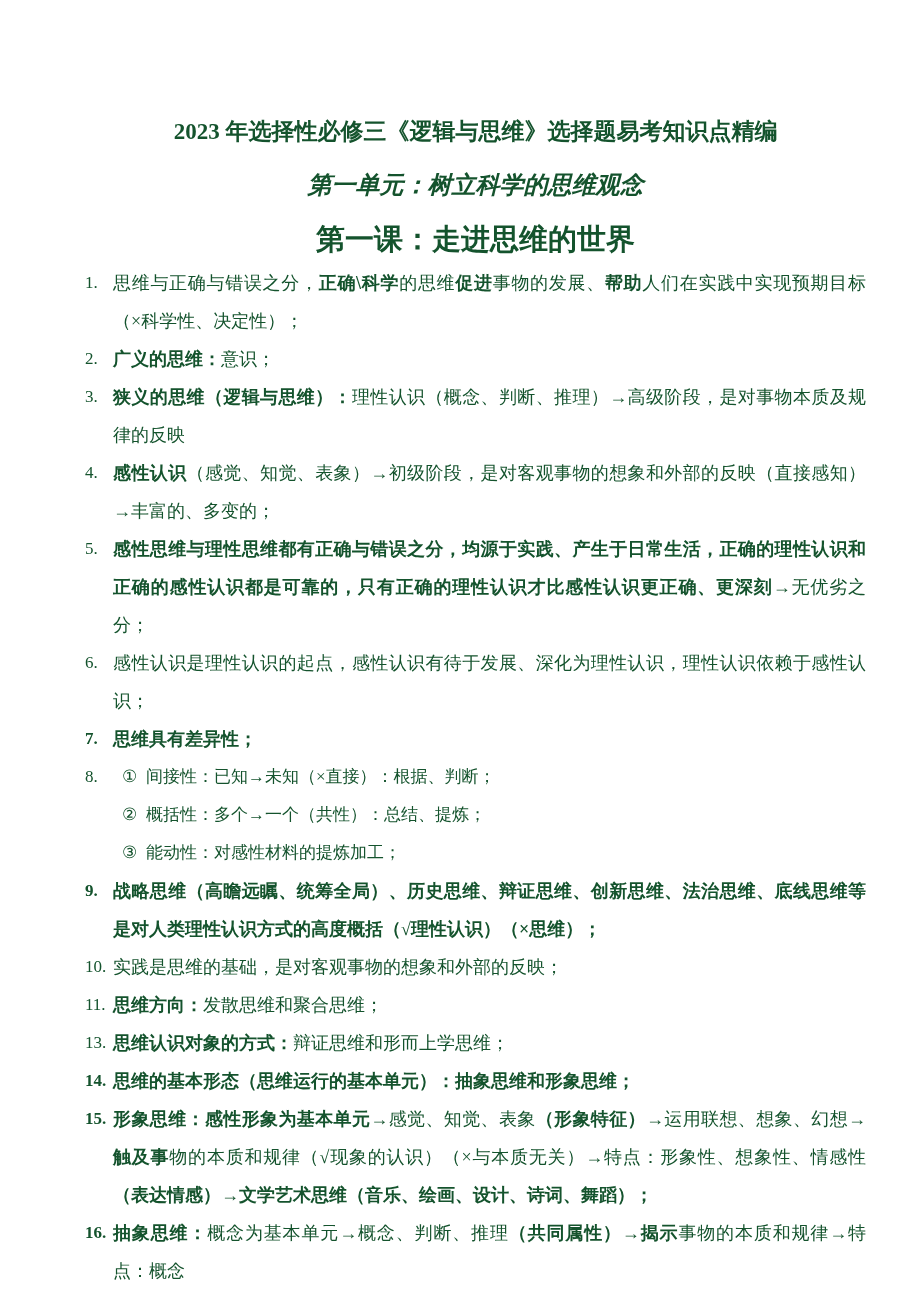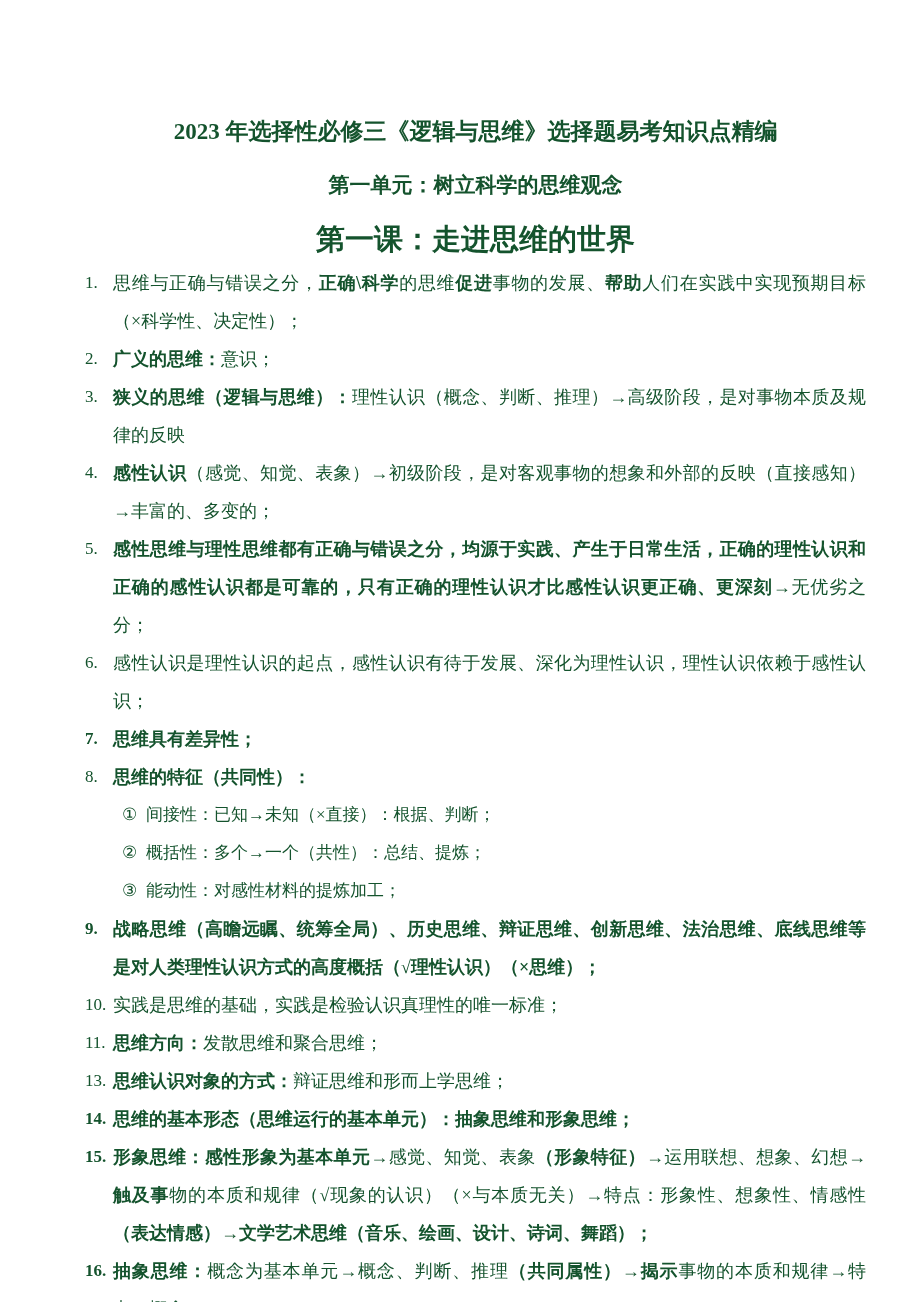--- a/index.html
+++ b/index.html
@@ -22,23 +22,24 @@
   .title {
     text-align: center;
     font-weight: bold;
     font-size: 23px;
     line-height: 32px;
     margin: 0;
   }
   .unit-heading {
     text-align: center;
     font-weight: bold;
-    font-size: 21px;
+    font-size: 24px;
     line-height: 28px;
     margin: 23px 0 0 0;
+    font-style: italic;
   }
   .lesson-heading {
     text-align: center;
     font-weight: bold;
     font-size: 29px;
     line-height: 28px;
     margin: 26px 0 0 0;
   }
   .list {
     margin-top: 11px;
@@ -124,21 +125,20 @@
       </div>
       <div class="item">
         <div class="num b">7.</div>
         <div class="body">
           <p class="para"><span class="b">思维具有差异性；</span></p>
         </div>
       </div>
       <div class="item">
         <div class="num">8.</div>
         <div class="body">
-          <p class="para"><span class="b">思维的特征（共同性）：</span></p>
           <div class="sub">
             <span class="mark">①</span>
             <span class="sub-text">间接性：已知→未知（×直接）：根据、判断；</span>
           </div>
           <div class="sub">
             <span class="mark">②</span>
             <span class="sub-text">概括性：多个→一个（共性）：总结、提炼；</span>
           </div>
           <div class="sub">
             <span class="mark">③</span>
@@ -148,21 +148,21 @@
       </div>
       <div class="item">
         <div class="num b">9.</div>
         <div class="body">
           <p class="para"><span class="b">战略思维（高瞻远瞩、统筹全局）、历史思维、辩证思维、创新思维、法治思维、底线思维等是对人类理性认识方式的高度概括（√理性认识）（×思维）；</span></p>
         </div>
       </div>
       <div class="item">
         <div class="num">10.</div>
         <div class="body">
-          <p class="para"><span>实践是思维的基础，实践是检验认识真理性的唯一标准；</span></p>
+          <p class="para"><span>实践是思维的基础，是对客观事物的想象和外部的反映；</span></p>
         </div>
       </div>
       <div class="item">
         <div class="num">11.</div>
         <div class="body">
           <p class="para"><span class="b">思维方向：</span><span>发散思维和聚合思维；</span></p>
         </div>
       </div>
       <div class="item">
         <div class="num">13.</div>

